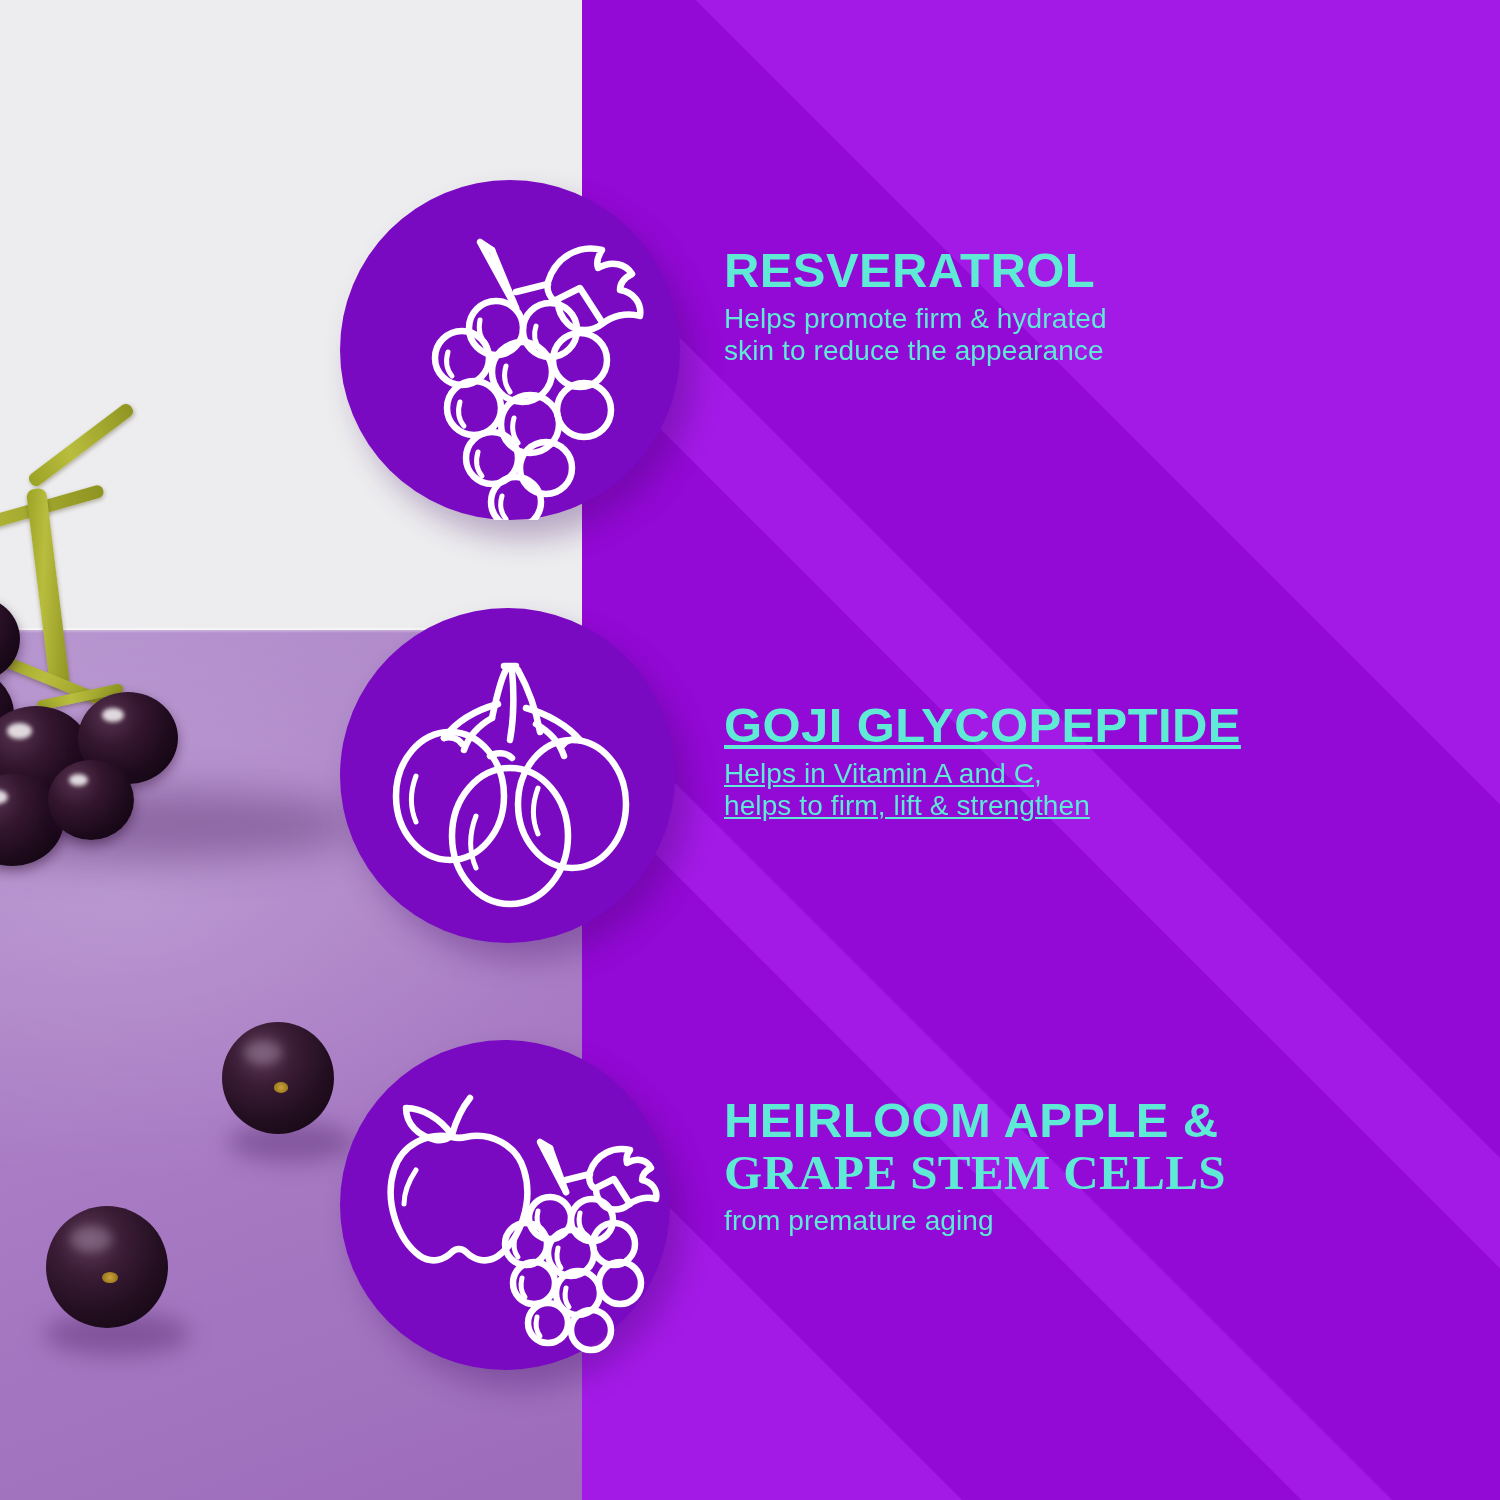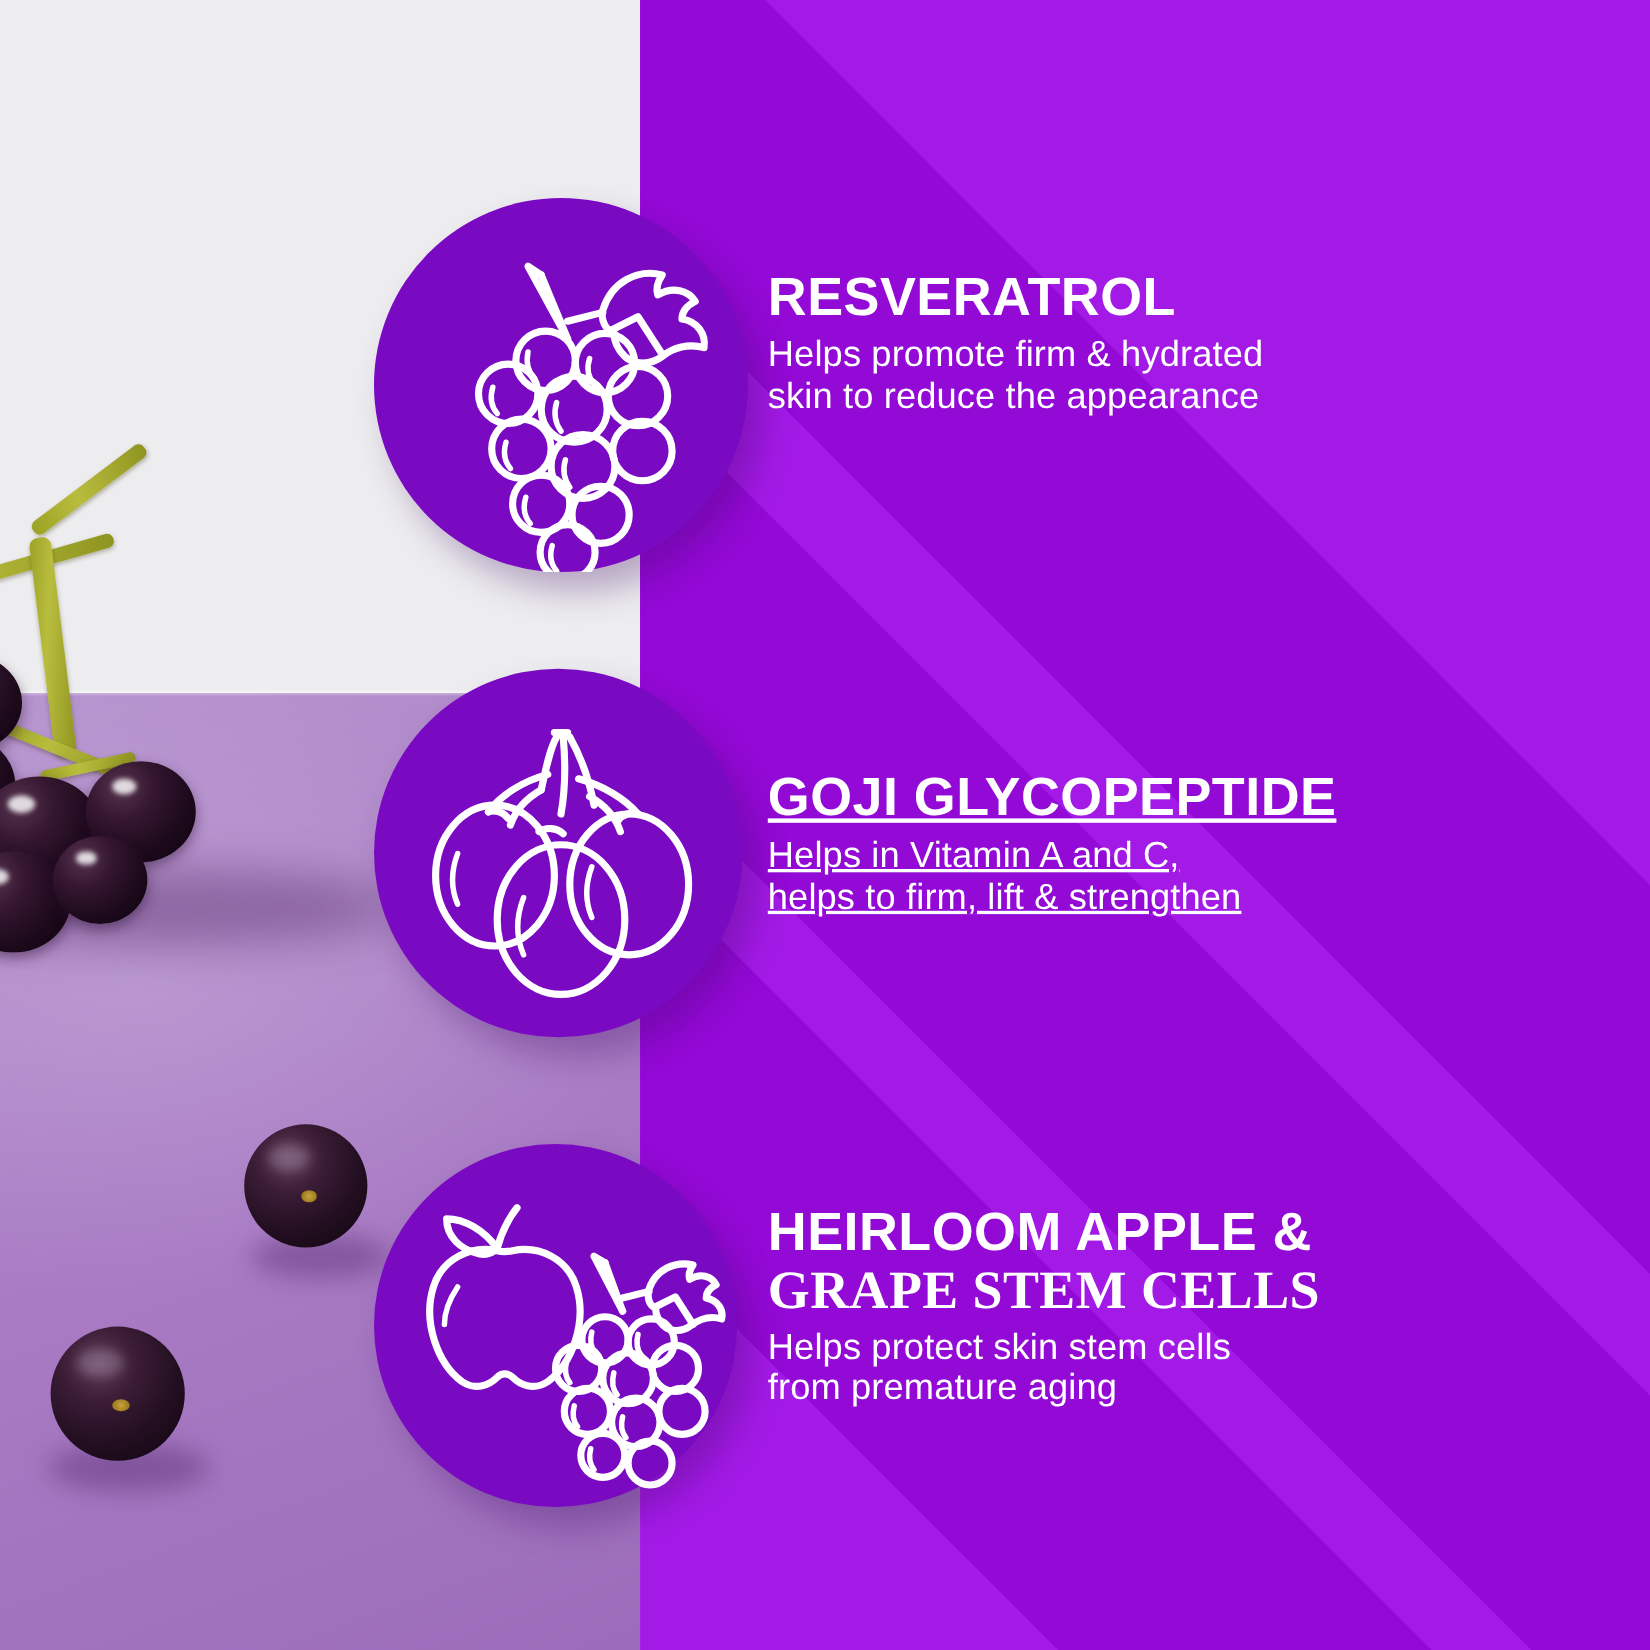--- a/index.html
+++ b/index.html
@@ -44,24 +44,24 @@
   .purple-panel{position:absolute;left:582px;top:0;width:918px;height:1500px;background:#A31AE6;overflow:hidden;}
   
   .long-shadow{position:absolute;background:#9309D6;}
 
   
   .badge{position:absolute;border-radius:50%;background:#7A09C2;
      box-shadow:14px 18px 30px rgba(60,5,95,.30);}
   .badge svg{position:absolute;left:0;top:0;width:100%;height:100%;}
 
   
-  .block{position:absolute;left:698px;width:700px;color:#ffffff;}
+  .block{position:absolute;left:724px;width:700px;color:#5eead4;}
   .block h2{margin:0 0 6px 0;font-size:49px;line-height:1.06;font-weight:700;letter-spacing:.4px;
      text-transform:uppercase;}
-  .block p{margin:0;font-size:33px;line-height:1.14;font-weight:400;letter-spacing:.1px;}
+  .block p{margin:0;font-size:28px;line-height:1.14;font-weight:400;letter-spacing:.1px;}
   .block p span{display:block;}
   #block-0{top:245px;}
   #block-1{top:700px;text-decoration:underline;}
   #block-2{top:1095px;}
 </style>
 </head>
 <body>
 
 <div class="stage">
 
@@ -241,18 +241,17 @@
       <span>helps to firm, lift &amp; strengthen</span>
     </p>
   </div>
 
   <div class="block" id="block-2">
     <h2>
       <span style="display: block;">HEIRLOOM APPLE &amp;</span>
       <span style="display: block; font-family: Liberation Serif, serif;">GRAPE STEM CELLS</span>
     </h2>
     <p>
-      <span>Helps protect skin stem cells</span>
       <span>from premature aging</span>
     </p>
   </div>
 
 </div>
 
 </body></html>

